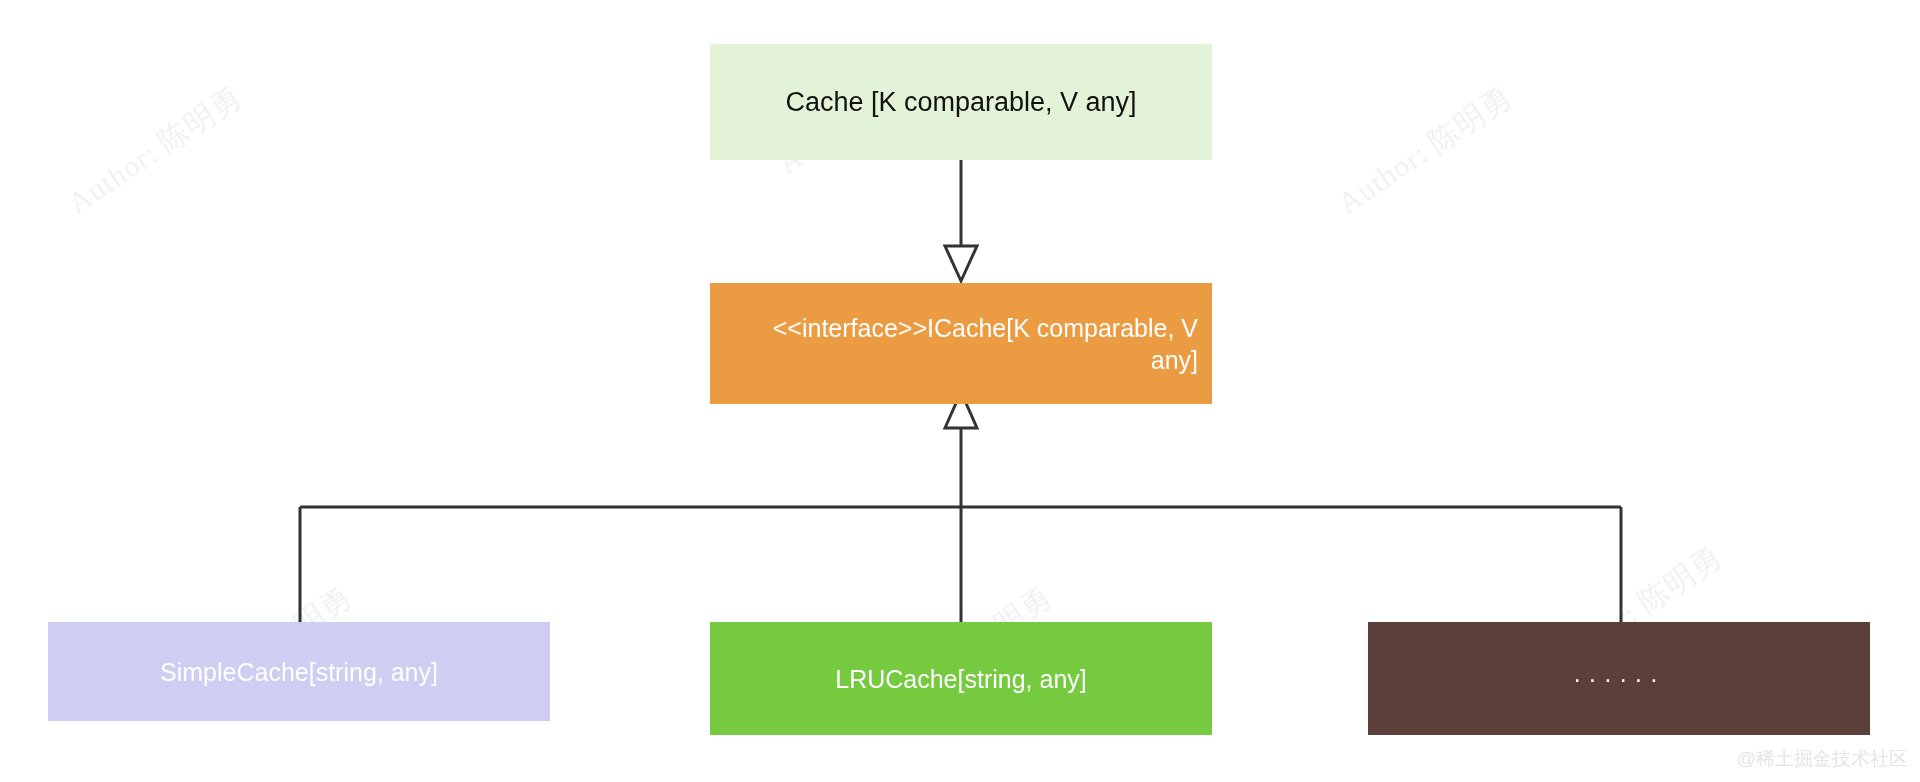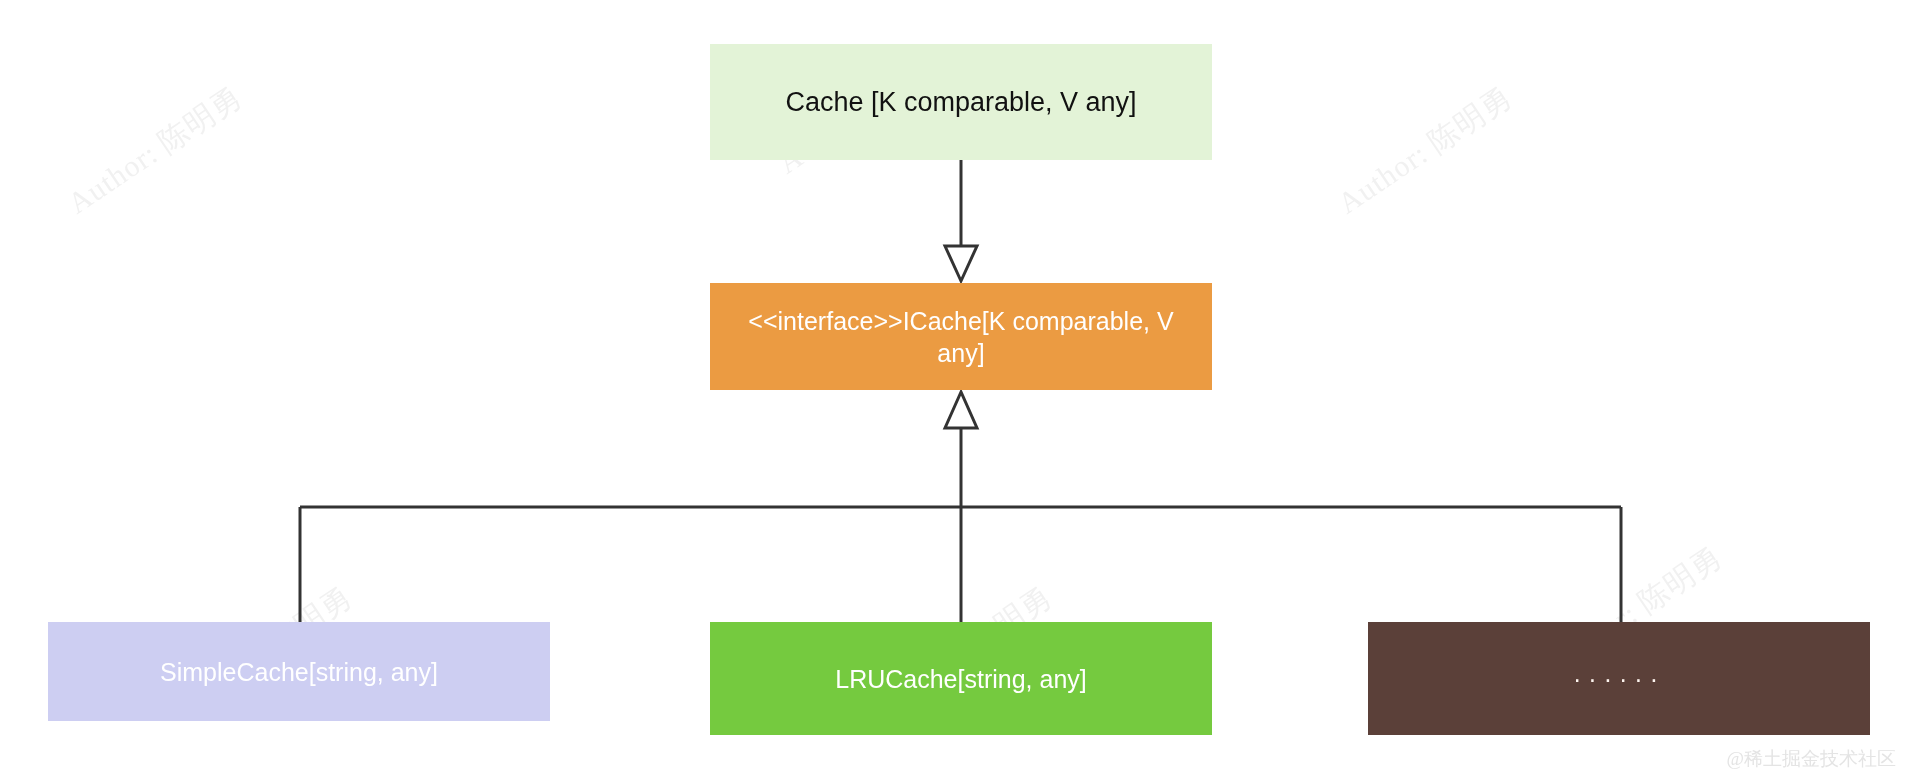--- a/index.html
+++ b/index.html
@@ -66,24 +66,25 @@
 
   .node-cache {
     left: 710px;  top: 44px;
     width: 502px; height: 116px;
     background: #e3f3d7;
     color: #111111;
     font-size: 27px;
   }
   .node-icache {
     left: 710px;  top: 283px;
-    width: 502px; height: 107px;
+    width: 502px; height: 121px;
     background: #eb9b42;
     color: #ffffff;
     font-size: 25px;
+    text-align: right;
   }
   .node-simplecache {
     left: 48px;  top: 622px;
     width: 502px; height: 99px;
     background: #cdcef2;
     color: #ffffff;
     font-size: 25px;
   }
   .node-lrucache {
     left: 710px;  top: 622px;
@@ -98,26 +99,26 @@
     width: 502px; height: 113px;
     background: #5b4039;
     color: #fdf4ef;
     font-size: 25px;
     letter-spacing: 7px;
   }
 
   
   .footer-credit {
     position: absolute;
-    right: 24px;
+    right: 12px;
     bottom: 10px;
     z-index: 4;
     color: #e4e4e4;
     font-size: 19px;
-    font-family: Liberation Serif, serif;
+    font-family: Liberation Sans, sans-serif;
     white-space: nowrap;
     user-select: none;
   }
 </style>
 </head>
 <body>
 
 <div id="canvas">
 
   <div class="wm-layer">

